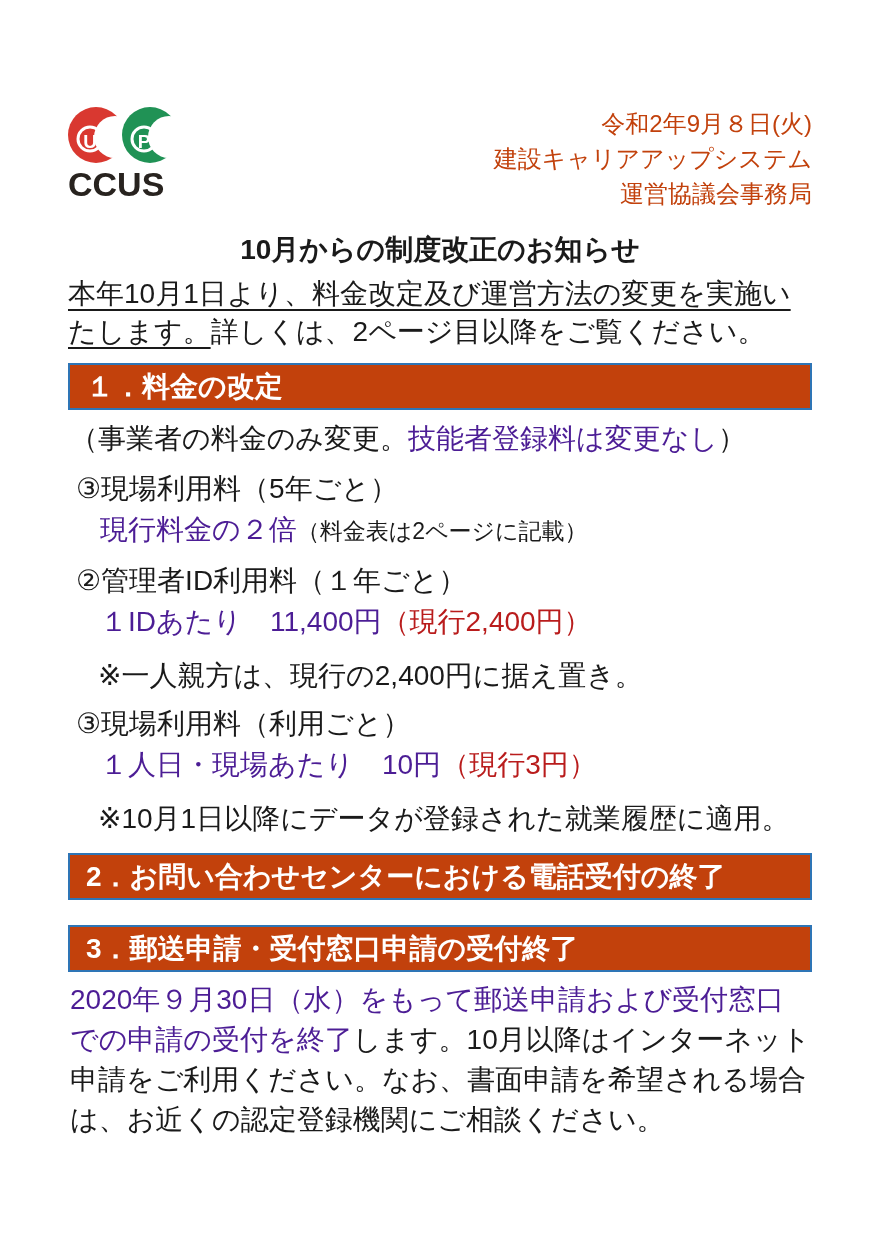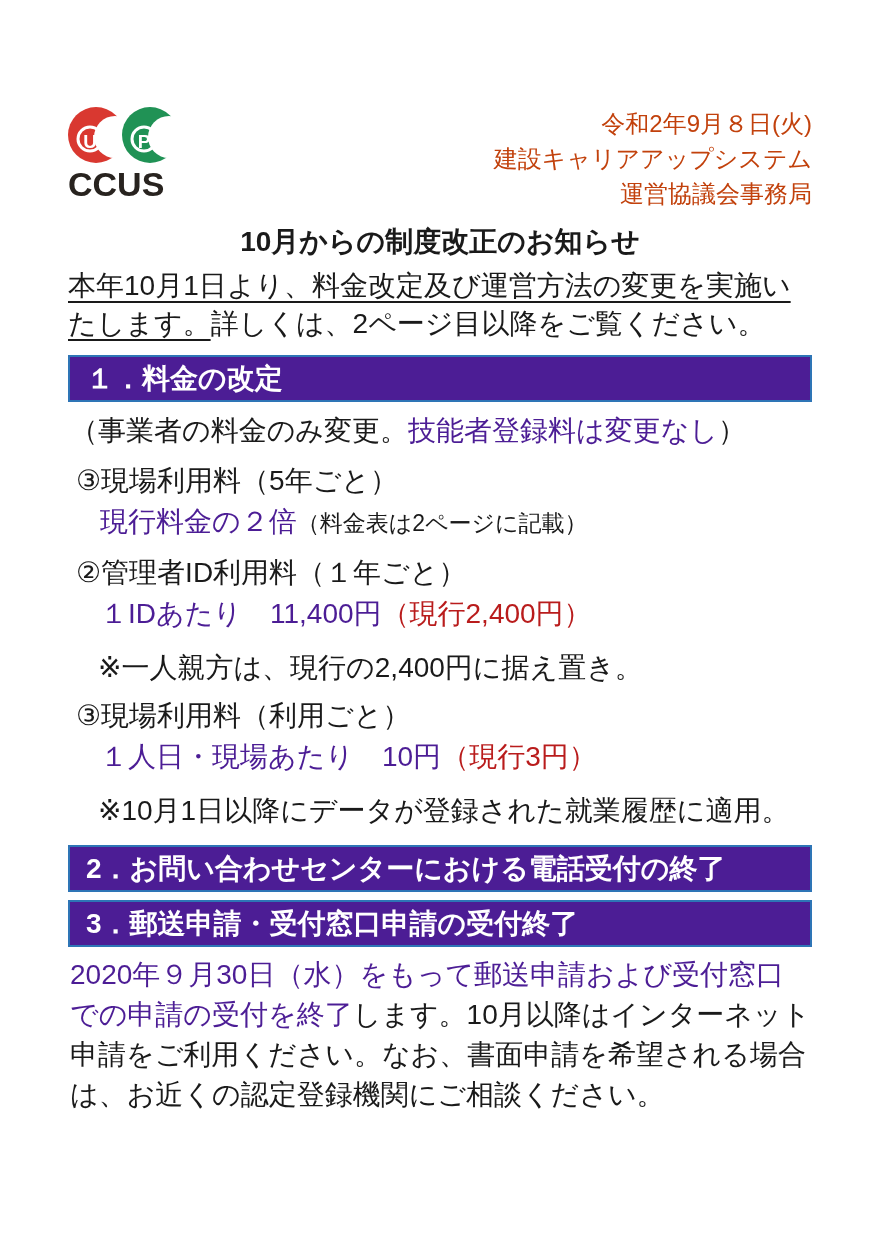--- a/index.html
+++ b/index.html
@@ -39,46 +39,46 @@
     font-size: 24px;
     line-height: 35px;
     color: #c2410c;
     margin-top: 2px;
   }
   
   .doc-title {
     text-align: center;
     font-weight: bold;
     font-size: 28px;
-    margin-top: 12px;
+    margin-top: 20px;
   }
   .intro {
     font-size: 28px;
     line-height: 38px;
     margin-top: 6px;
   }
   .intro .u {
     text-decoration: underline;
     text-underline-offset: 6px;
     text-decoration-thickness: 2px;
   }
   
   .section-bar {
-    background: #4c1d95;
+    background: #c2410c;
     border: 2px solid #2e75b6;
     color: #ffffff;
     font-weight: bold;
     font-size: 28px;
     height: 47px;
     line-height: 43px;
     padding-left: 16px;
     margin-top: 12px;
   }
   .bar-2 { margin-top: 16px; }
-  .bar-3 { margin-top: 8px; }
+  .bar-3 { margin-top: 25px; }
   
   .red { color: #4c1d95; }
   .s1-note {
     font-size: 28px;
     line-height: 40px;
     margin-top: 9px;
     margin-left: 2px;
   }
   .fee-item { margin-top: 11px; }
   .fee-label {

